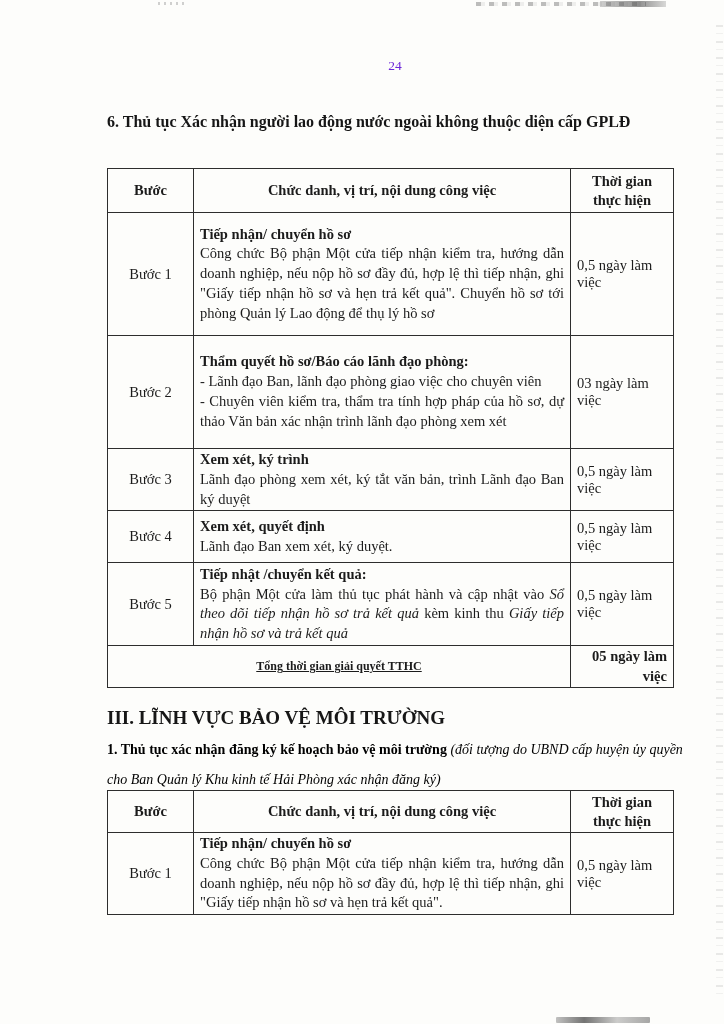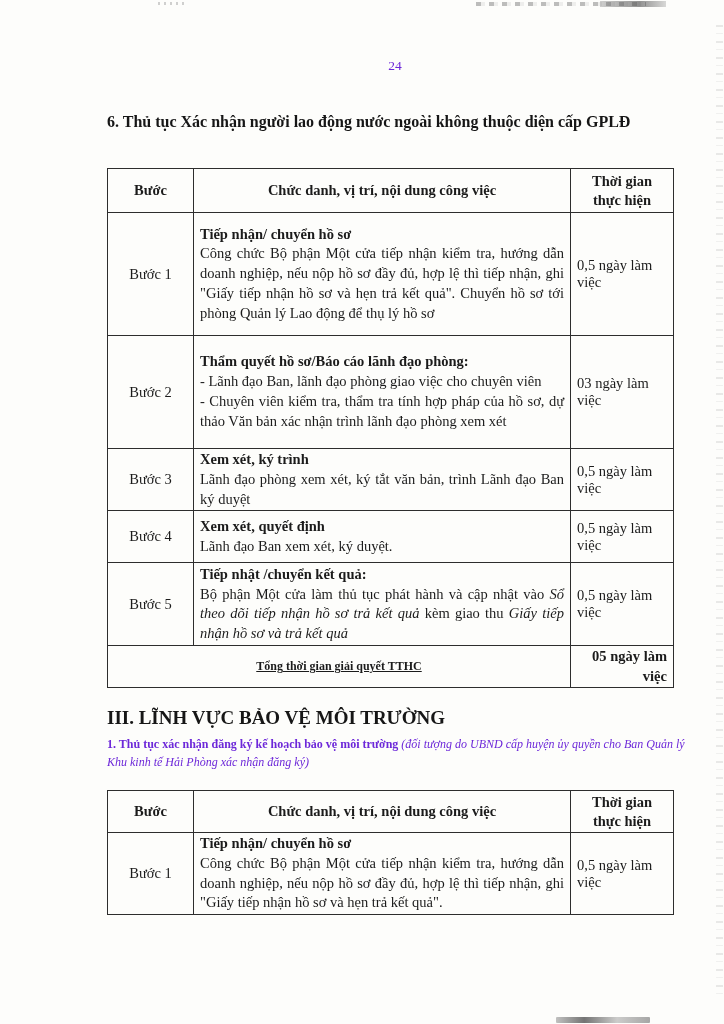--- a/index.html
+++ b/index.html
@@ -55,21 +55,21 @@
   }
   td.c-total-time{
     text-align:right;font-weight:bold;vertical-align:middle;line-height:19.5px;padding:2px 5px;
   }
   .env-heading{
     position:absolute;left:107px;top:707px;width:575px;
     font-size:19px;font-weight:bold;color:#161616;
   }
   .env-procedure{
     position:absolute;left:107px;top:735px;width:578px;
-    font-size:12px;line-height:18px;color:#6d28d9;
+    font-size:14px;line-height:30px;color:#000000;
   }
   .env-procedure .bold-part{font-weight:bold;}
   .env-procedure .note-part{font-style:italic;}
   
   .artifact{position:absolute;pointer-events:none;}
   .top-streak{
     left:476px;top:2px;width:170px;height:4px;
     background:repeating-linear-gradient(to right,
       rgba(110,110,110,.45) 0 5px, rgba(170,170,170,.18) 5px 9px, transparent 9px 13px);
   }
@@ -153,21 +153,21 @@
       <td class="c-content">
         <div class="cell-title">Xem xét, quyết định</div>
         <div>Lãnh đạo Ban xem xét, ký duyệt.</div>
       </td>
       <td class="c-time">0,5 ngày làm việc</td>
     </tr>
     <tr style="height:83px;">
       <td class="c-step">Bước 5</td>
       <td class="c-content">
         <div class="cell-title">Tiếp nhật /chuyển kết quả:</div>
-        <div><span>Bộ phận Một cửa làm thủ tục phát hành và cập nhật vào </span><span class="it">Sổ theo dõi tiếp nhận hồ sơ trả kết quả</span><span> kèm giao thu </span><span class="it">Giấy tiếp nhận hồ sơ và trả kết quả</span></div>
+        <div><span>Bộ phận Một cửa làm thủ tục phát hành và cập nhật vào </span><span class="it">Sổ theo dõi tiếp nhận hồ sơ trả kết quả</span><span> kèm kinh thu </span><span class="it">Giấy tiếp nhận hồ sơ và trả kết quả</span></div>
       </td>
       <td class="c-time">0,5 ngày làm việc</td>
     </tr>
     <tr style="height:42px;">
       <td class="c-total" colspan="2">Tổng thời gian giải quyết TTHC</td>
       <td class="c-total-time">05 ngày làm việc</td>
     </tr>
   </tbody>
     </table>
 

